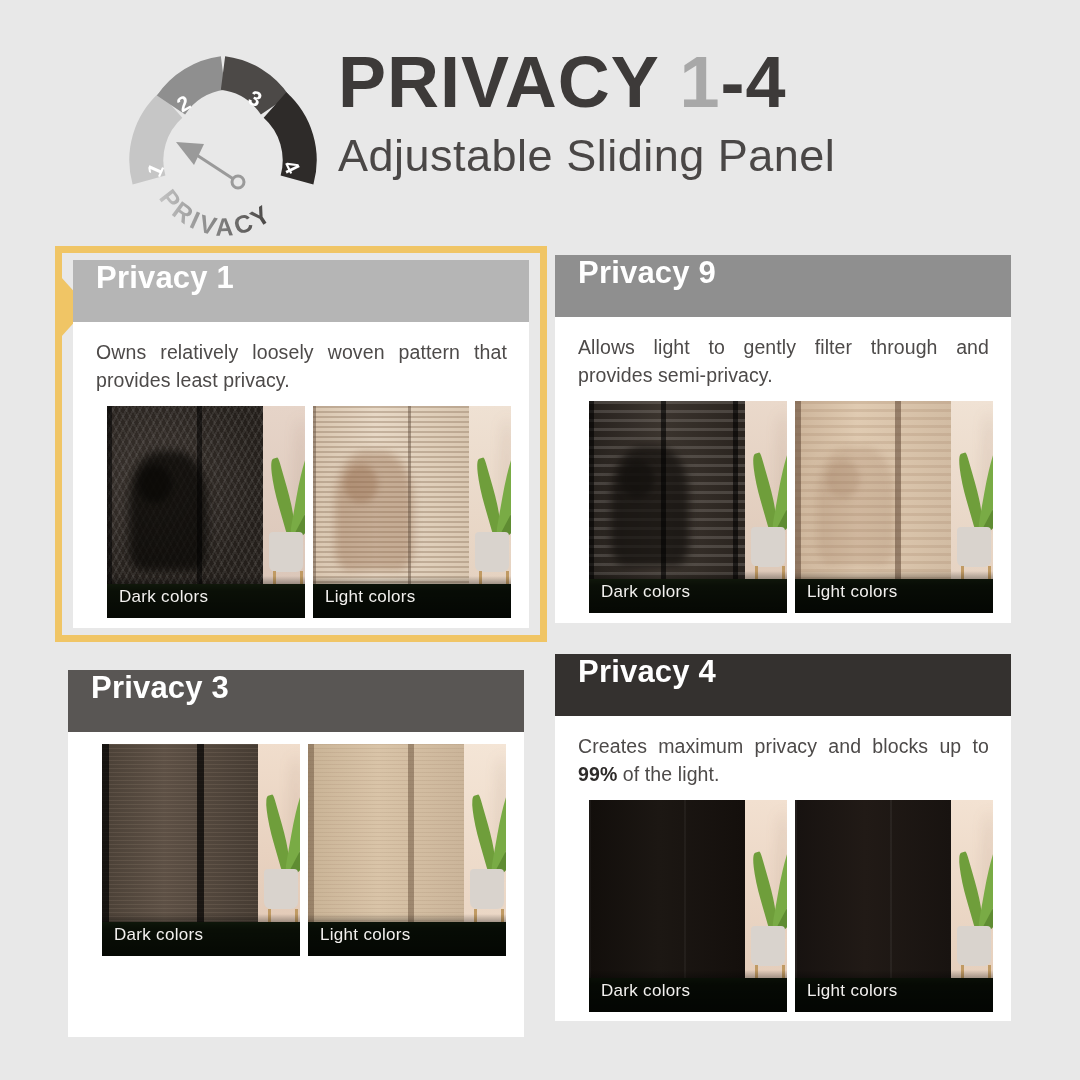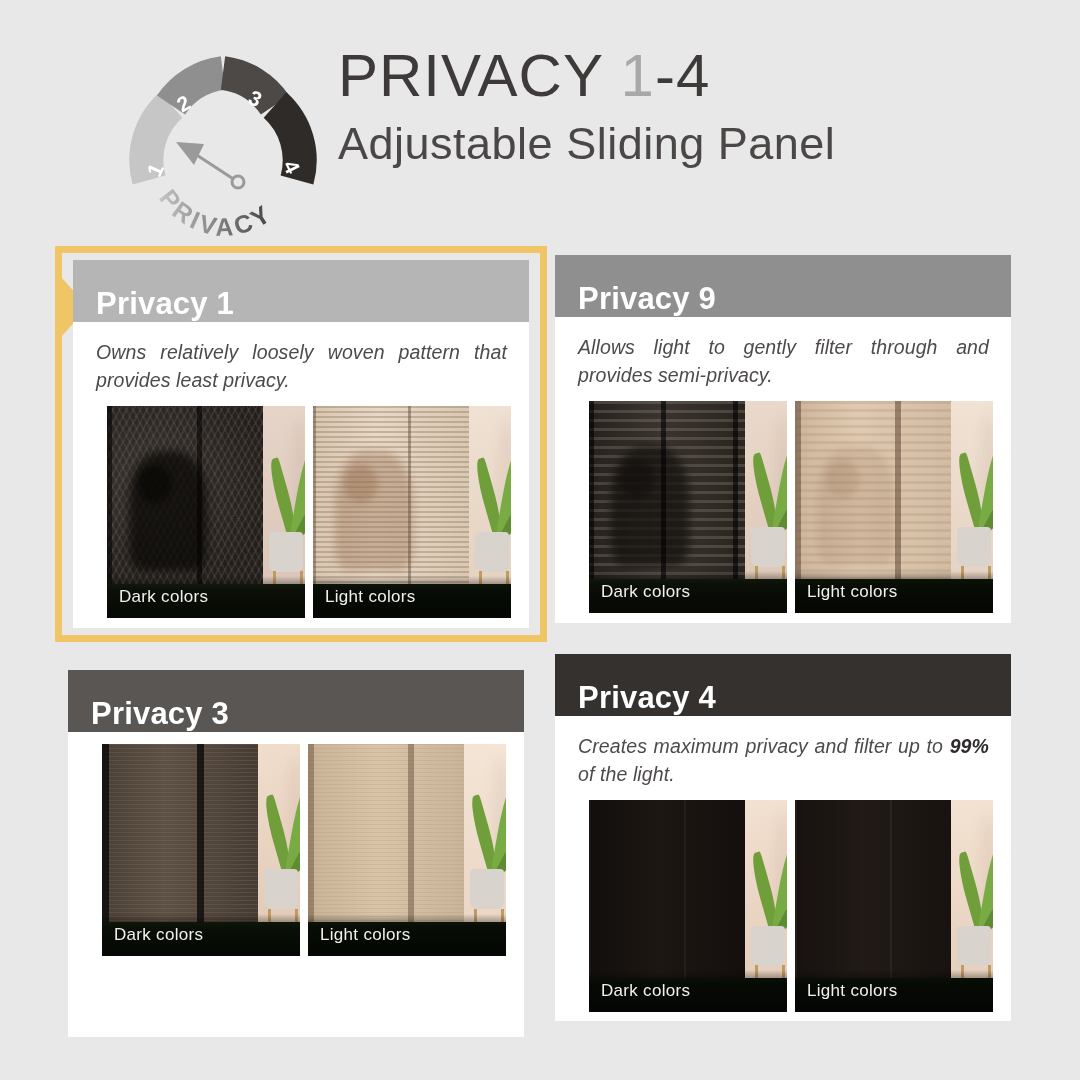--- a/index.html
+++ b/index.html
@@ -33,22 +33,22 @@
   }
 
   #title-block {
     position: absolute;
     left: 338px;
     top: 8px;
     width: 600px;
   }
 
   #main-title {
-    font-size: 60px;
-    font-weight: normal;
+    font-size: 72px;
+    font-weight: bold;
     color: #3d3a39;
     letter-spacing: 1px;
     line-height: 1.0;
     white-space: nowrap;
   }
   #main-title .num-one { color: #a8a8a8; }
   #main-title .range-rest { color: #3d3a39; }
 
   #subtitle {
     font-size: 45px;
@@ -106,21 +106,21 @@
   .card-inner-1 {
     left: 18px;
     top: 14px;
     width: 456px;
     height: 368px;
   }
 
   .card-header {
     height: 62px;
     display: flex;
-    align-items: flex-end;
+    align-items: flex-start;
     padding-left: 23px;
   }
   .hdr-1 { background: #b5b5b5; }
   .hdr-2 { background: #8f8f8f; }
   .hdr-3 { background: #595654; }
   .hdr-4 { background: #34312f; }
 
   .card-title {
     color: #ffffff;
     font-size: 31px;
@@ -129,21 +129,20 @@
   }
 
   .card-desc {
     padding: 17px 22px 0 23px;
     font-size: 19.5px;
     line-height: 1.42;
     color: #4d4a49;
     font-weight: 300;
     text-align: justify;
     letter-spacing: 0.1px;
-    font-style: italic;
   }
   .card-desc b { font-weight: bold; color: #2e2b2a; }
 
   .photo-row {
     display: flex;
     gap: 8px;
     padding: 12px 18px 16px 34px;
   }
 
   .photo {
@@ -566,21 +565,21 @@
 
       </div>
     </div>
   </div>
 
   <div class="card-slot slot-4">
     <div class="card" style="left:0;top:0;height:367px;">
       <div class="card-header hdr-4">
         <span class="card-title">Privacy 4</span>
       </div>
-      <div class="card-desc"><span>Creates maximum privacy and filter up to </span><b>99%</b><span> of the light.</span></div>
+      <div class="card-desc"><span>Creates maximum privacy and blocks up to </span><b>99%</b><span> of the light.</span></div>
       <div class="photo-row">
 
         <div class="photo p4-dark">
           <div class="scene">
             <div class="wall">
               <div class="wall-shadow"></div>
               <div class="leaf l1"></div>
               <div class="leaf l2"></div>
               <div class="leaf l3"></div>
               <div class="plant-pot"></div>

